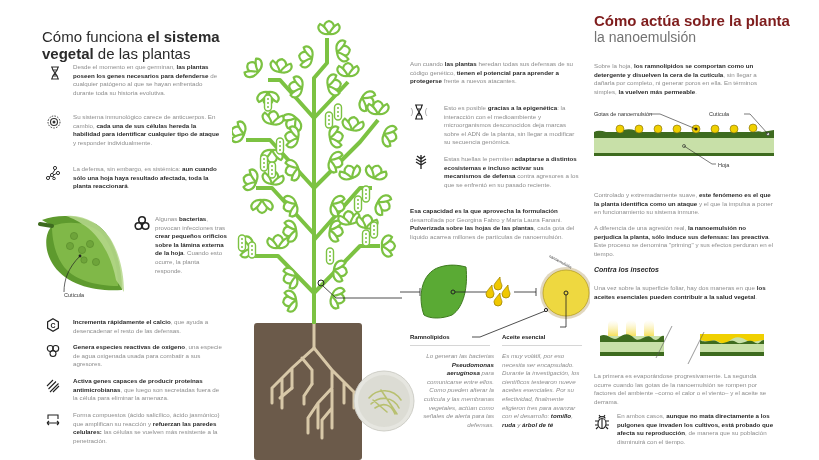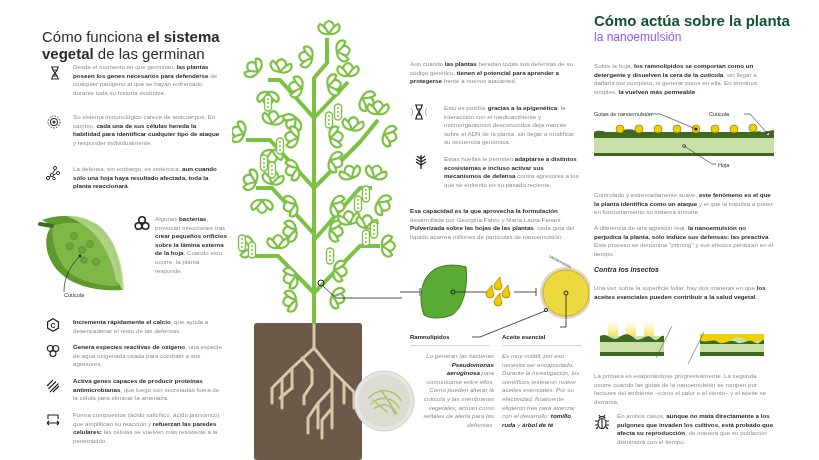--- a/index.html
+++ b/index.html
@@ -4,34 +4,34 @@
 <style>
   * { box-sizing: border-box; margin: 0; padding: 0; }
   html, body { width: 819px; height: 460px; background: #ffffff; overflow: hidden; }
   body { position: relative; font-family: "Liberation Sans", sans-serif; color: #8a8a8a; }
   .abs { position: absolute; }
   .txt { font-size: 6.2px; line-height: 8.6px; color: #8c8c8c; }
   .txt b { color: #2a2a2a; font-weight: bold; }
   .it { font-style: italic; }
   .h1 { font-size: 15px; line-height: 17px; color: #2b2b2b; font-weight: normal; }
   .h1 b { font-weight: bold; }
-  .h2a { font-size: 15px; font-weight: bold; color: #14532d; line-height: 17px; }
-  .h2b { font-size: 12px; color: #8b5cf6; line-height: 17px; }
+  .h2a { font-size: 15px; font-weight: bold; color: #7f1d1d; line-height: 17px; }
+  .h2b { font-size: 14px; color: #737373; line-height: 17px; }
   .ico { position: absolute; width: 14px; height: 14px; }
   .lbl { font-size: 5.5px; color: #333; }
   .lblb { font-size: 6px; color: #222; font-weight: bold; }
   .sub { font-size: 7px; font-weight: bold; font-style: italic; color: #2a2a2a; }
   .rule { position: absolute; height: 1px; background: #d6d6d6; }
 </style>
 </head>
 <body>
 
 <div class="abs h1" style="left:42px;top:28px;width:190px;">
   <span>Cómo funciona </span><b>el sistema</b><br>
-  <b>vegetal</b><span> de las germinan</span>
+  <b>vegetal</b><span> de las plantas</span>
 </div>
 
 <svg class="ico" style="left:48px;top:66px;" viewBox="0 0 14 14">
   <path d="M3 1h8M3 13h8M4 1c0 5 6 7 6 12M10 1c0 5-6 7-6 12M5 4h4M5 10h4" stroke="#333" stroke-width="1.2" fill="none"></path>
 </svg>
 <div class="abs txt" style="left:73px;top:63px;width:150px;">
   <span>Desde el momento en que germinan, </span><b>las plantas poseen los genes necesarios para defenderse</b><span> de cualquier patógeno al que se hayan enfrentado durante toda su historia evolutiva.</span>
 </div>
 
 <svg class="ico" style="left:47px;top:115px;" viewBox="0 0 14 14">

